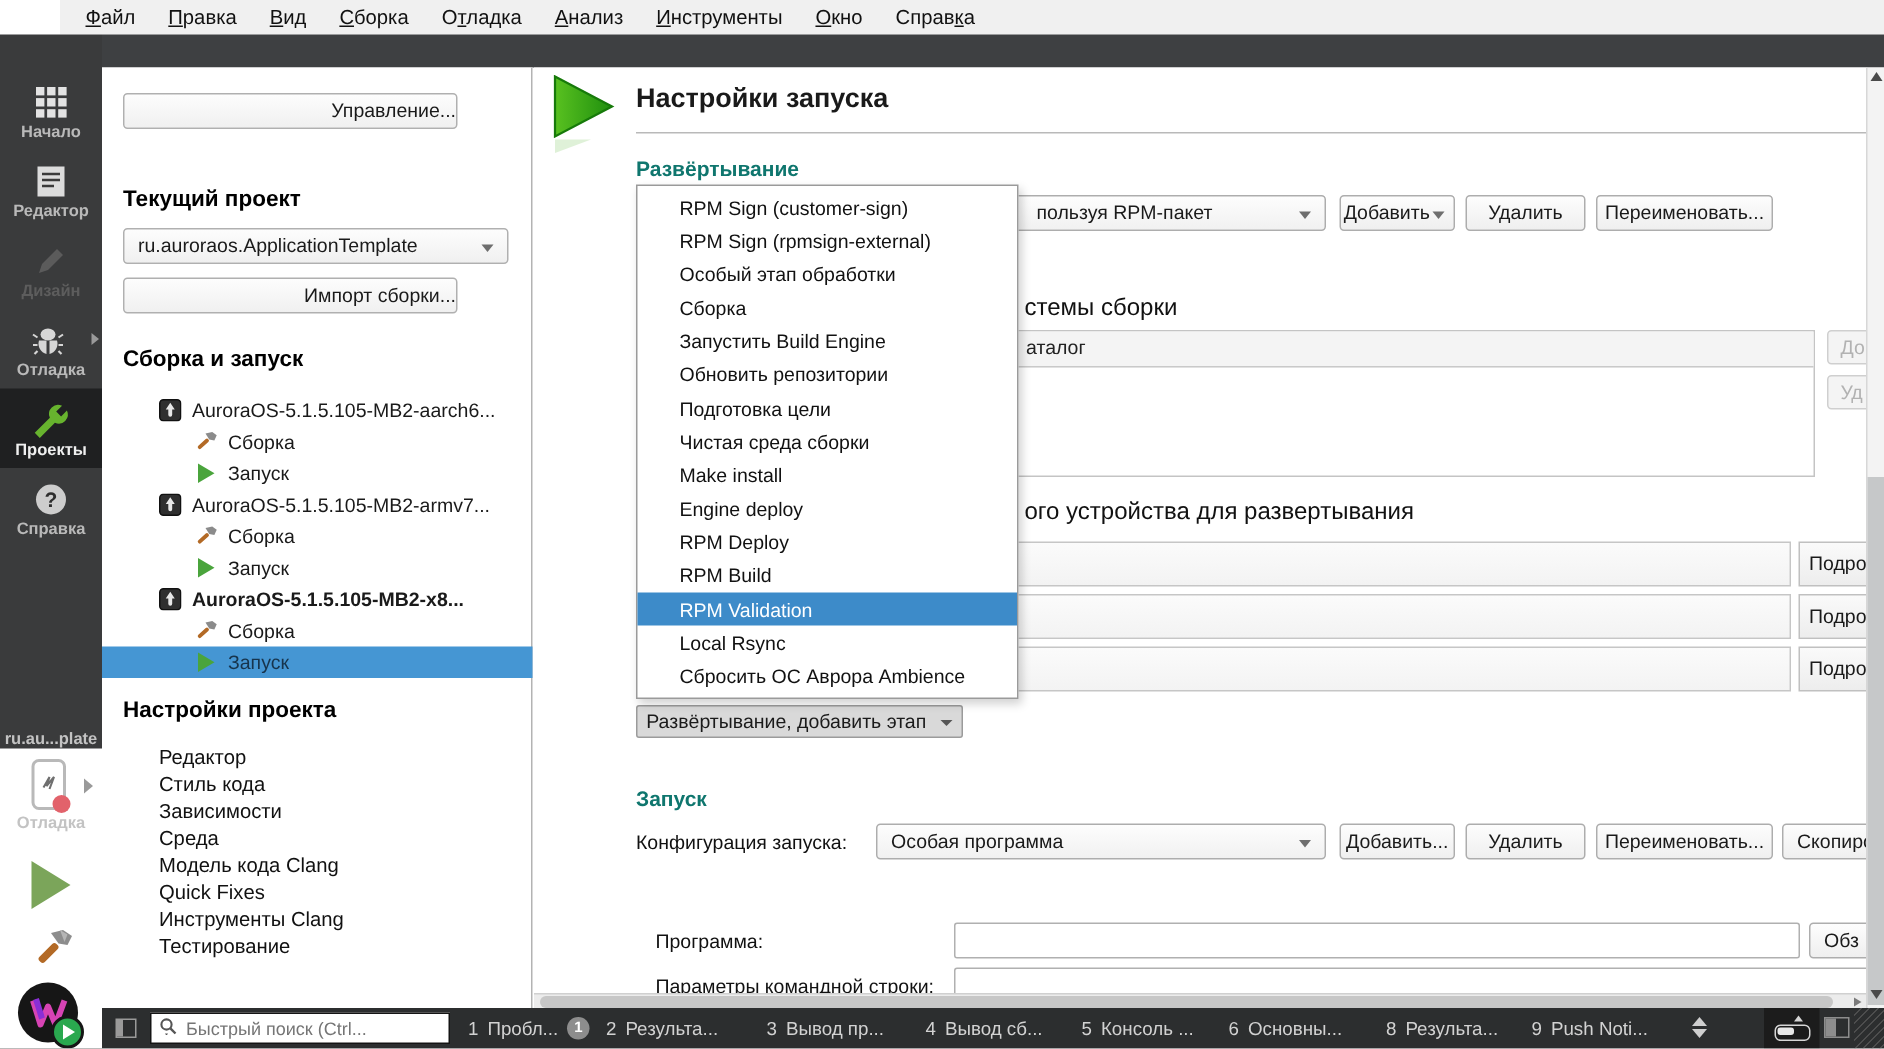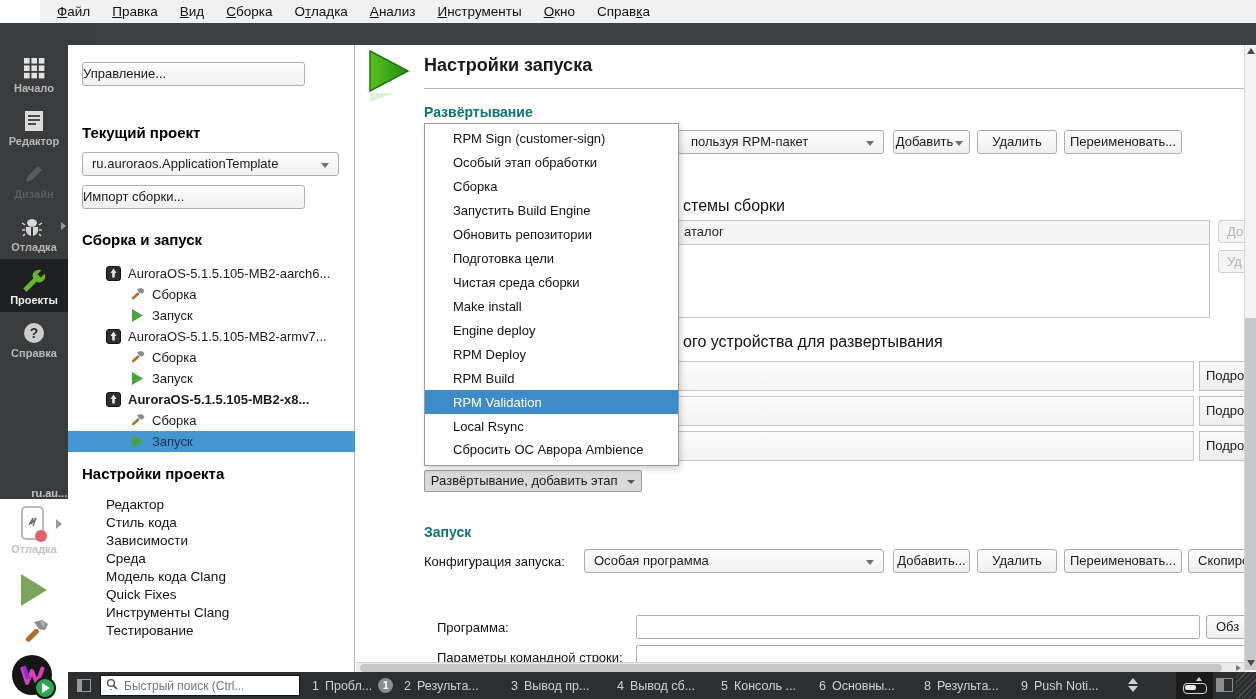--- a/index.html
+++ b/index.html
@@ -5,33 +5,33 @@
   html,body{margin:0;padding:0;background:#888;}
   #app{position:relative;width:1256px;height:699px;background:#fff;overflow:hidden;
        font-family:"Liberation Sans","DejaVu Sans",sans-serif;font-size:13px;color:#1a1a1a;}
   .abs{position:absolute;}
   
   #menubar{left:0;top:0;width:1256px;height:23px;background:#f0f0f0;display:flex;align-items:center;padding-left:6px;box-sizing:border-box;margin-left:40px;}
   .menu-item{padding:3px 11px;font-size:13.5px;color:#111;cursor:default;white-space:nowrap;}
   .menu-item u{text-decoration:underline;}
   
   #topstrip{left:68px;top:23px;width:1188px;height:22px;background:#3e4042;}
-  #modebar{left:0;top:23px;width:68px;height:476px;background:#3a3b3c;padding-left:28px;}
+  #modebar{left:0;top:23px;width:68px;height:476px;background:#3a3b3c;}
   .mode{height:53px;box-sizing:border-box;padding-top:7px;text-align:center;cursor:pointer;}
   .micon{height:27px;display:flex;align-items:center;justify-content:center;position:relative;}
   .mlabel{font-size:11px;font-weight:bold;color:#b9b9b9;margin-top:1px;}
   .mode.active{background:#1f2021;}
   .mode.active .mlabel{color:#efefef;}
   .mode.disabled .mlabel{color:#5d5d5d;}
   .mode-arrow{position:absolute;right:2px;top:9px;width:0;height:0;border-left:5px solid #9a9a9a;border-top:4px solid transparent;border-bottom:4px solid transparent;}
   .tgt-label{font-size:11px;font-weight:bold;color:#c3c3c3;text-align:center;}
   
   #leftpanel{left:68px;top:45px;width:287px;height:627px;background:#fff;border-right:1px solid #b3b3b3;box-sizing:border-box;}
   .pbtn{position:absolute;left:14px;width:223px;height:24px;border:1px solid #b0b0b0;border-radius:3px;
-        background:linear-gradient(#fdfdfd,#f0f0f0);text-align:left;line-height:22px;font-size:13px;cursor:pointer;box-sizing:border-box;}
+        background:linear-gradient(#fdfdfd,#f0f0f0);text-align:right;line-height:22px;font-size:13px;cursor:pointer;box-sizing:border-box;}
   .phead{position:absolute;left:14px;font-size:15px;font-weight:bold;color:#000;}
   .pcombo{position:absolute;left:14px;width:257px;height:24px;border:1px solid #b0b0b0;border-radius:3px;
         background:linear-gradient(#fdfdfd,#f0f0f0);line-height:22px;padding-left:9px;box-sizing:border-box;cursor:pointer;}
   .combo-arrow{position:absolute;right:9px;top:10px;width:0;height:0;border-top:5px solid #6e6e6e;border-left:4px solid transparent;border-right:4px solid transparent;}
   .trow{position:absolute;left:0;width:287px;height:21px;display:flex;align-items:center;cursor:pointer;box-sizing:border-box;}
   .trow .ticon{width:15px;height:15px;margin-right:7px;flex:none;display:flex;align-items:center;justify-content:center;}
   .trow.lvl1{padding-left:38px;}
   .trow.lvl2{padding-left:62px;}
   .trow.sel{background:#4596d3;}
   .trow.sel span{color:#17344c;}
@@ -411,20 +411,21 @@
   </div>
 
   <div id="vscroll" class="abs">
     <div id="vup"></div>
     <div id="vthumb"></div>
     <div id="vdown"></div>
   </div>
 
   <div id="dropdown" class="abs">
       <div class="ditem">RPM Sign (customer-sign)</div>
+      <div class="ditem">RPM Sign (rpmsign-external)</div>
       <div class="ditem">Особый этап обработки</div>
       <div class="ditem">Сборка</div>
       <div class="ditem">Запустить Build Engine</div>
       <div class="ditem">Обновить репозитории</div>
       <div class="ditem">Подготовка цели</div>
       <div class="ditem">Чистая среда сборки</div>
       <div class="ditem">Make install</div>
       <div class="ditem">Engine deploy</div>
       <div class="ditem">RPM Deploy</div>
       <div class="ditem">RPM Build</div>

